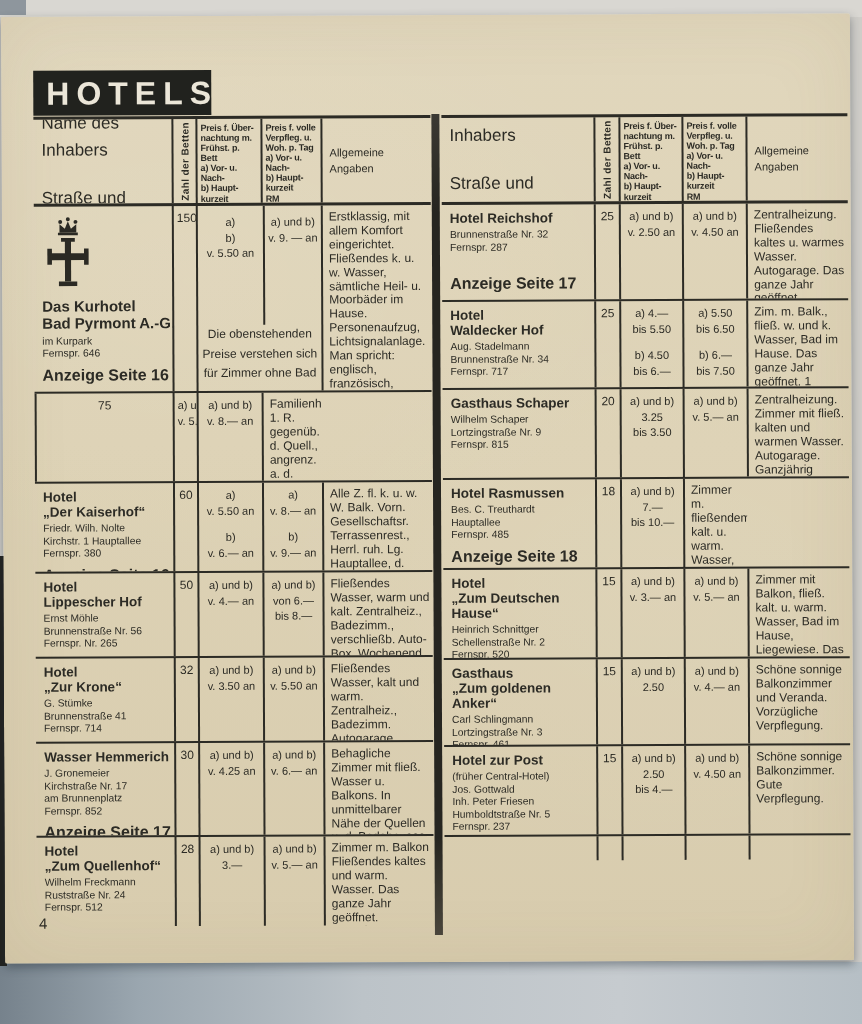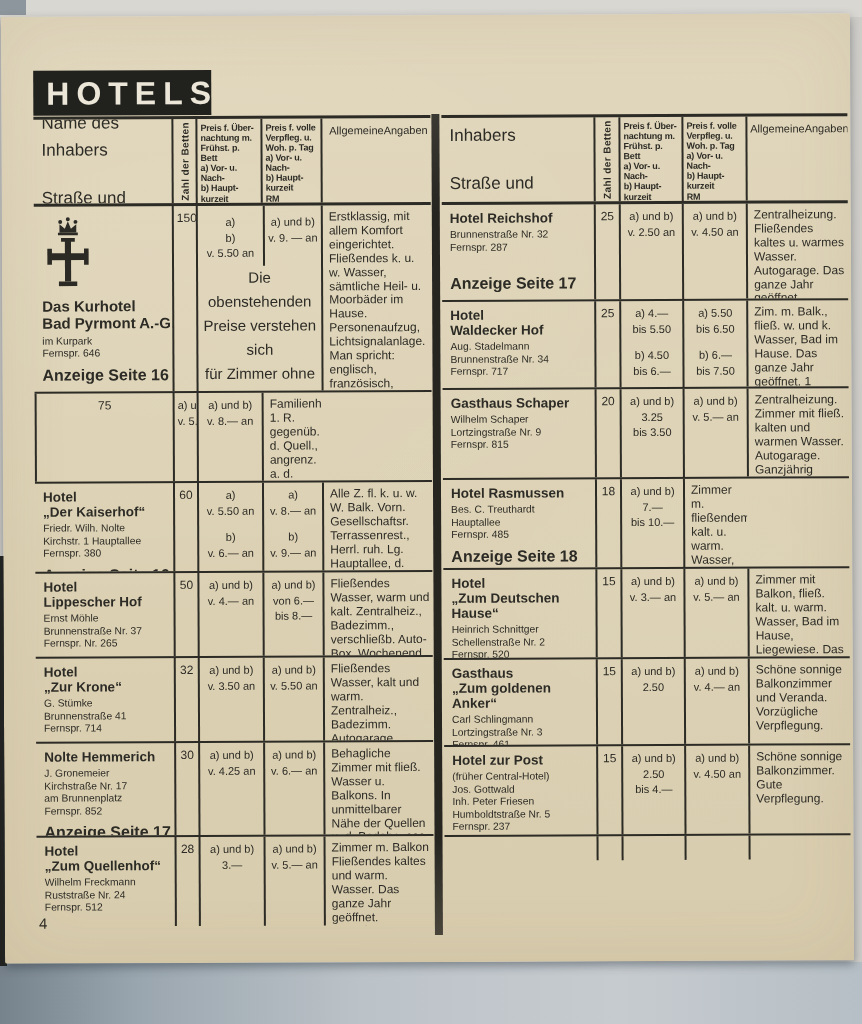--- a/index.html
+++ b/index.html
@@ -36,41 +36,41 @@
   .td{box-sizing:border-box;overflow:hidden;min-width:0;padding:4px 3px;}
   .bleft{border-left:2px solid var(--ink);}
   
   .hcell-name{display:flex;flex-direction:column;justify-content:center;padding-left:8px;
      font-size:17px;line-height:1.55;gap:22px;}
   .hcell-betten{display:flex;align-items:center;justify-content:center;padding:2px 0;}
   .vtext{writing-mode:vertical-rl;transform:rotate(180deg);font-size:10px;font-weight:bold;
      letter-spacing:0.4px;white-space:nowrap;}
   .hprice{font-size:9px;font-weight:bold;text-align:left;line-height:1.12;padding-top:4px;
      letter-spacing:-0.2px;}
-  .hcell-angaben{display:flex;justify-content:center;padding-left:7px;
+  .hcell-angaben{display:flex;flex-direction:column;justify-content:center;padding-left:7px;
      font-size:11px;line-height:1.5;}
   
   .name-col{display:flex;flex-direction:column;align-items:flex-start;padding:6px 4px 7px 8px;
      text-align:left;}
   .name-line{font-weight:bold;font-size:13.5px;line-height:1.12;white-space:nowrap;}
   .name-line.large{font-size:15px;text-align:center;}
   .detail-line{font-size:10.3px;line-height:1.22;white-space:nowrap;}
   .dgap{margin-top:3px;}
   .anzeige{margin-top:auto;font-weight:bold;font-size:16px;padding-top:6px;white-space:nowrap;}
   .betten-col{padding-top:5px;font-size:12px;text-align:center;}
   .price-cell{padding-top:5px;font-size:11px;text-align:center;line-height:1.42;}
   .price-line{white-space:nowrap;}
   .price-gap{height:11px;}
   .angaben-cell{padding:5px 3px 4px 6px;}
   .angaben-text{font-size:12px;line-height:1.16;text-align:left;}
   
   .price-span{display:flex;flex-direction:column;padding:0;}
   .price-span-top{display:grid;grid-template-columns:65px 1fr;height:138px;}
   .pcell{box-sizing:border-box;padding:9px 3px 4px;font-size:11px;text-align:center;line-height:1.42;}
-  .price-note{margin-top:auto;text-align:center;font-size:15px;line-height:1.6;padding-bottom:16px;}
+  .price-note{margin-top:auto;text-align:center;font-size:12px;line-height:1.6;padding-bottom:8px;}
   .cross-icon{margin:4px 0 12px 2px;}
 </style>
 </head>
 <body>
 
 <div class="scene">
   <div class="bg-top"></div>
   <div class="corner-sq"></div>
   <div class="bg-bottom"></div>
   <div class="edge-left"></div>
@@ -200,21 +200,21 @@
           </div>
           <div class="td bleft angaben-cell">
             <div class="angaben-text">Alle Z. fl. k. u. w. W. Balk. Vorn. Gesellschaftsr. Terrassenrest., Herrl. ruh. Lg. Hauptallee, d. Kurpark u. Theat. gegenüb. Bevorz. F.-Hot. 1. R. Mai b. Sep.</div>
           </div>
         </div>
         <div class="tr row" style="grid-template-columns: 138px 24px 65px 60px 110px; height: 85px;">
           <div class="td name-col">
             <div class="name-line">Hotel</div>
             <div class="name-line">Lippescher Hof</div>
             <div class="detail-line dgap">Ernst Möhle</div>
-            <div class="detail-line">Brunnenstraße Nr. 37</div>
+            <div class="detail-line">Brunnenstraße Nr. 56</div>
             <div class="detail-line">Fernspr. Nr. 265</div>
             <div class="anzeige">Anzeige Seite 17</div>
           </div>
           <div class="td bleft betten-col">50</div>
           <div class="td bleft price-cell">
             <div class="price-line">a) und b)</div>
             <div class="price-line">v. 4.— an</div>
           </div>
           <div class="td bleft price-cell">
             <div class="price-line">a) und b)</div>
@@ -242,21 +242,21 @@
           <div class="td bleft price-cell">
             <div class="price-line">a) und b)</div>
             <div class="price-line">v. 5.50 an</div>
           </div>
           <div class="td bleft angaben-cell">
             <div class="angaben-text">Fließendes Wasser, kalt und warm. Zentralheiz., Badezimm. Autogarage. Wochenend. 1 Min. von Quellen und Badehäusern.</div>
           </div>
         </div>
         <div class="tr row" style="grid-template-columns: 138px 24px 65px 60px 110px; height: 94px;">
           <div class="td name-col">
-            <div class="name-line">Nolte Hemmerich</div>
+            <div class="name-line">Wasser Hemmerich</div>
             <div class="detail-line dgap">J. Gronemeier</div>
             <div class="detail-line">Kirchstraße Nr. 17</div>
             <div class="detail-line">am Brunnenplatz</div>
             <div class="detail-line">Fernspr. 852</div>
             <div class="anzeige">Anzeige Seite 17</div>
           </div>
           <div class="td bleft betten-col">30</div>
           <div class="td bleft price-cell">
             <div class="price-line">a) und b)</div>
             <div class="price-line">v. 4.25 an</div>

